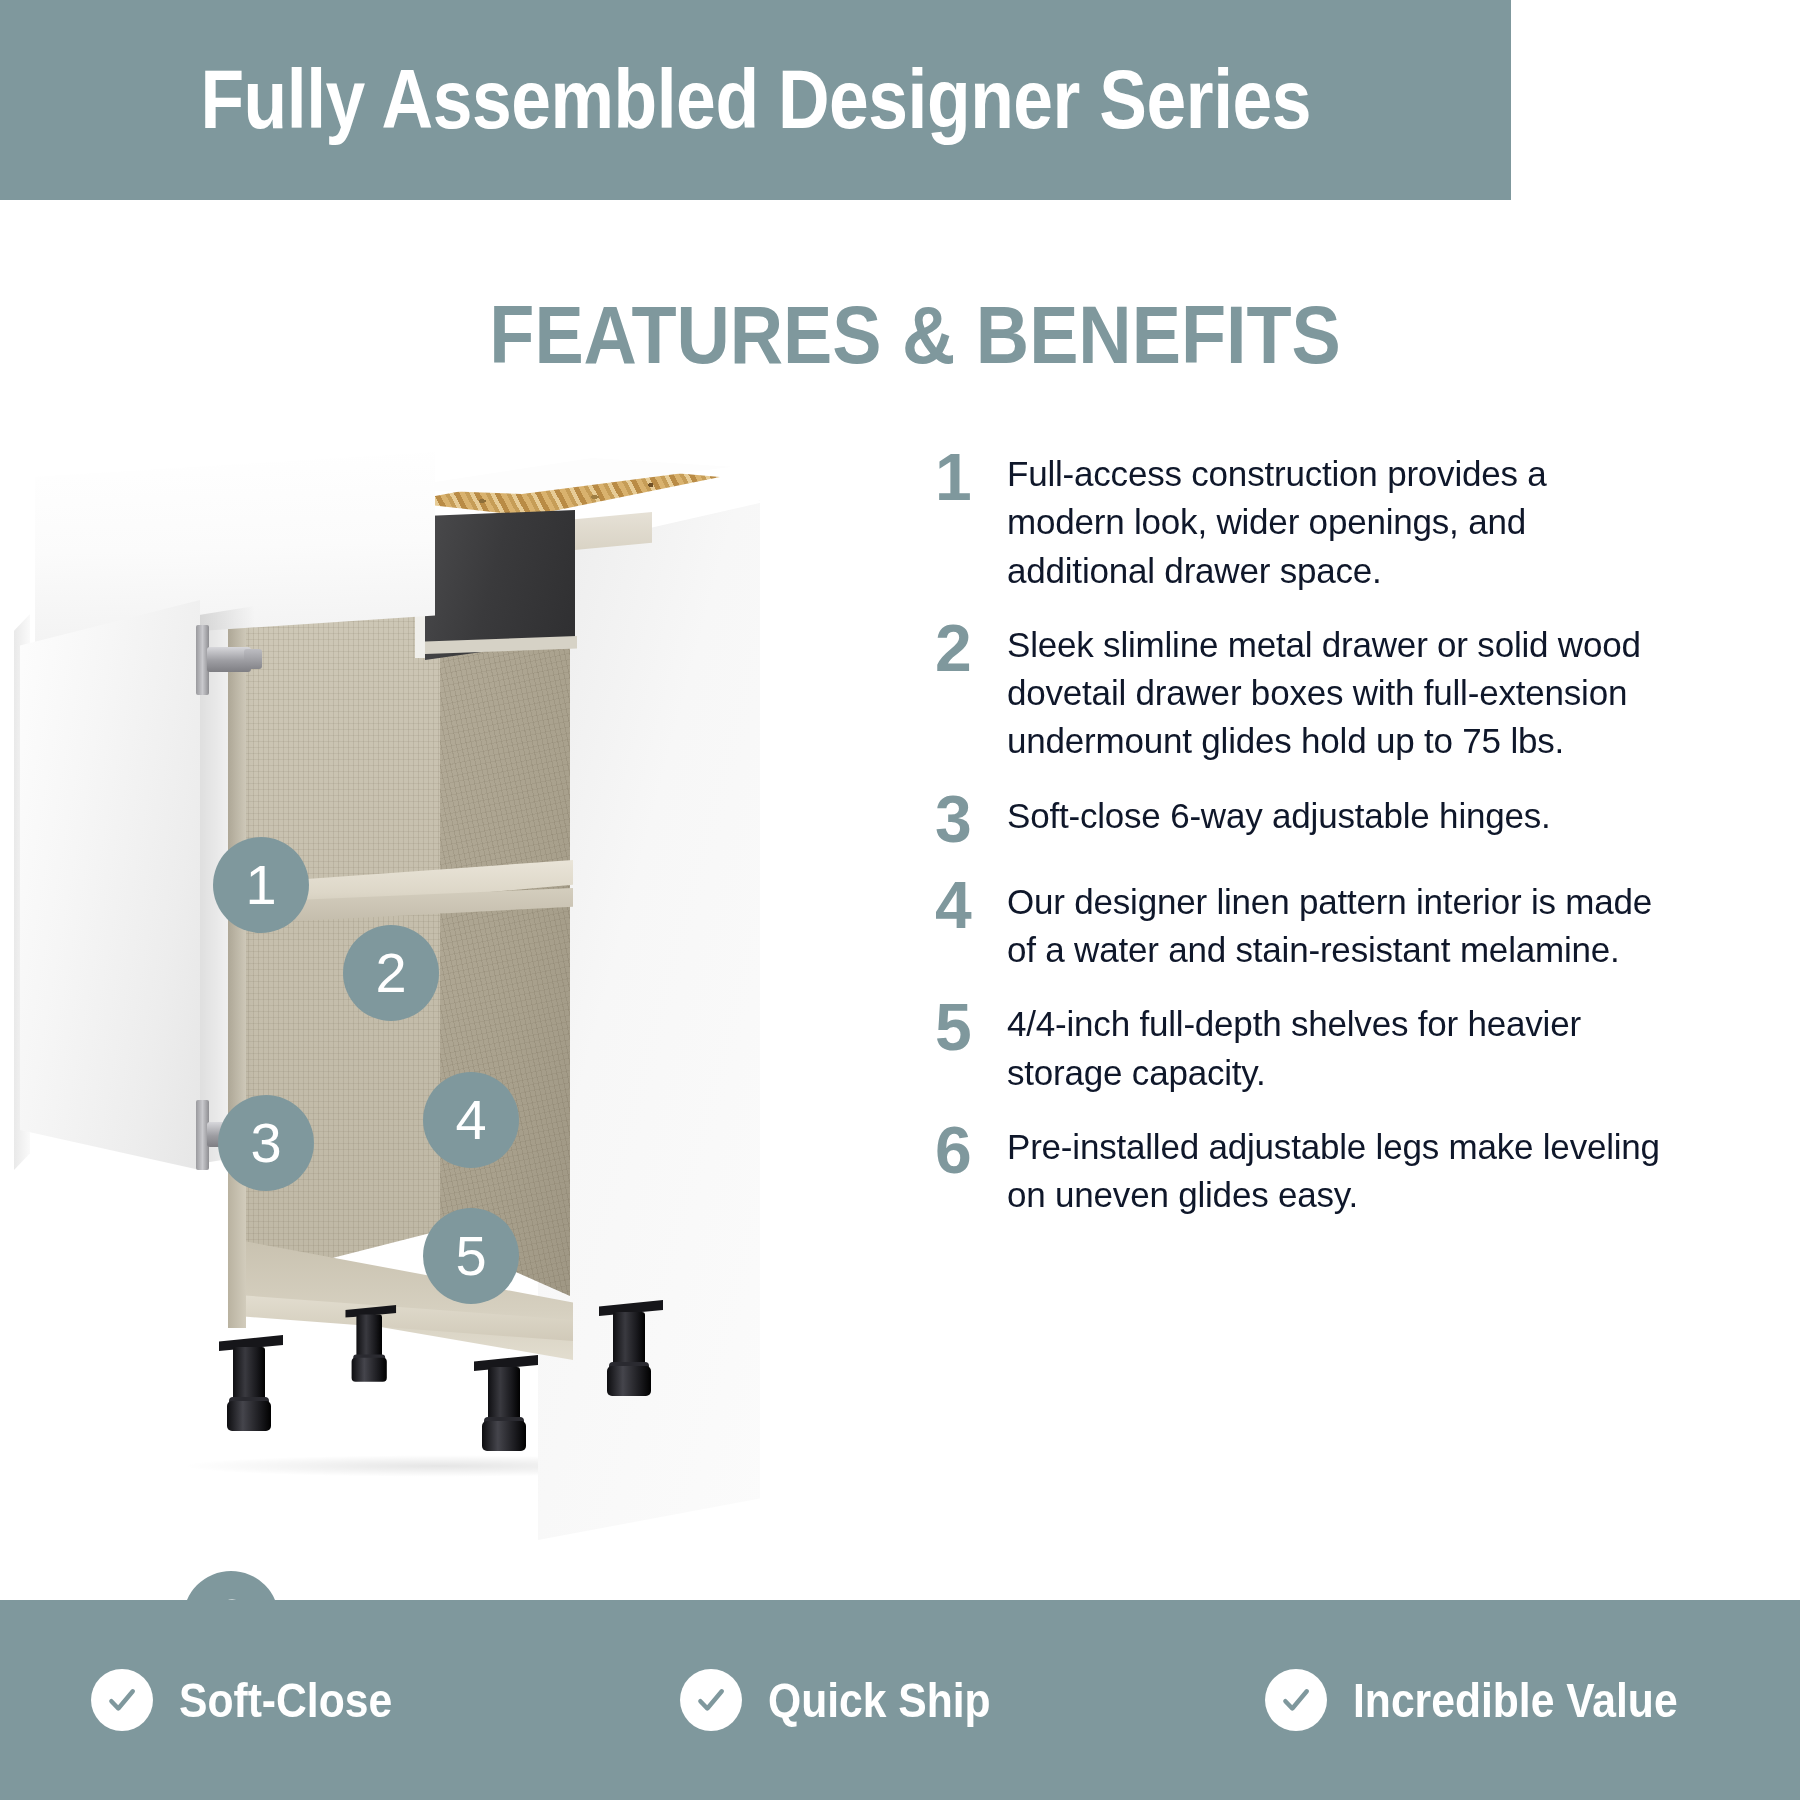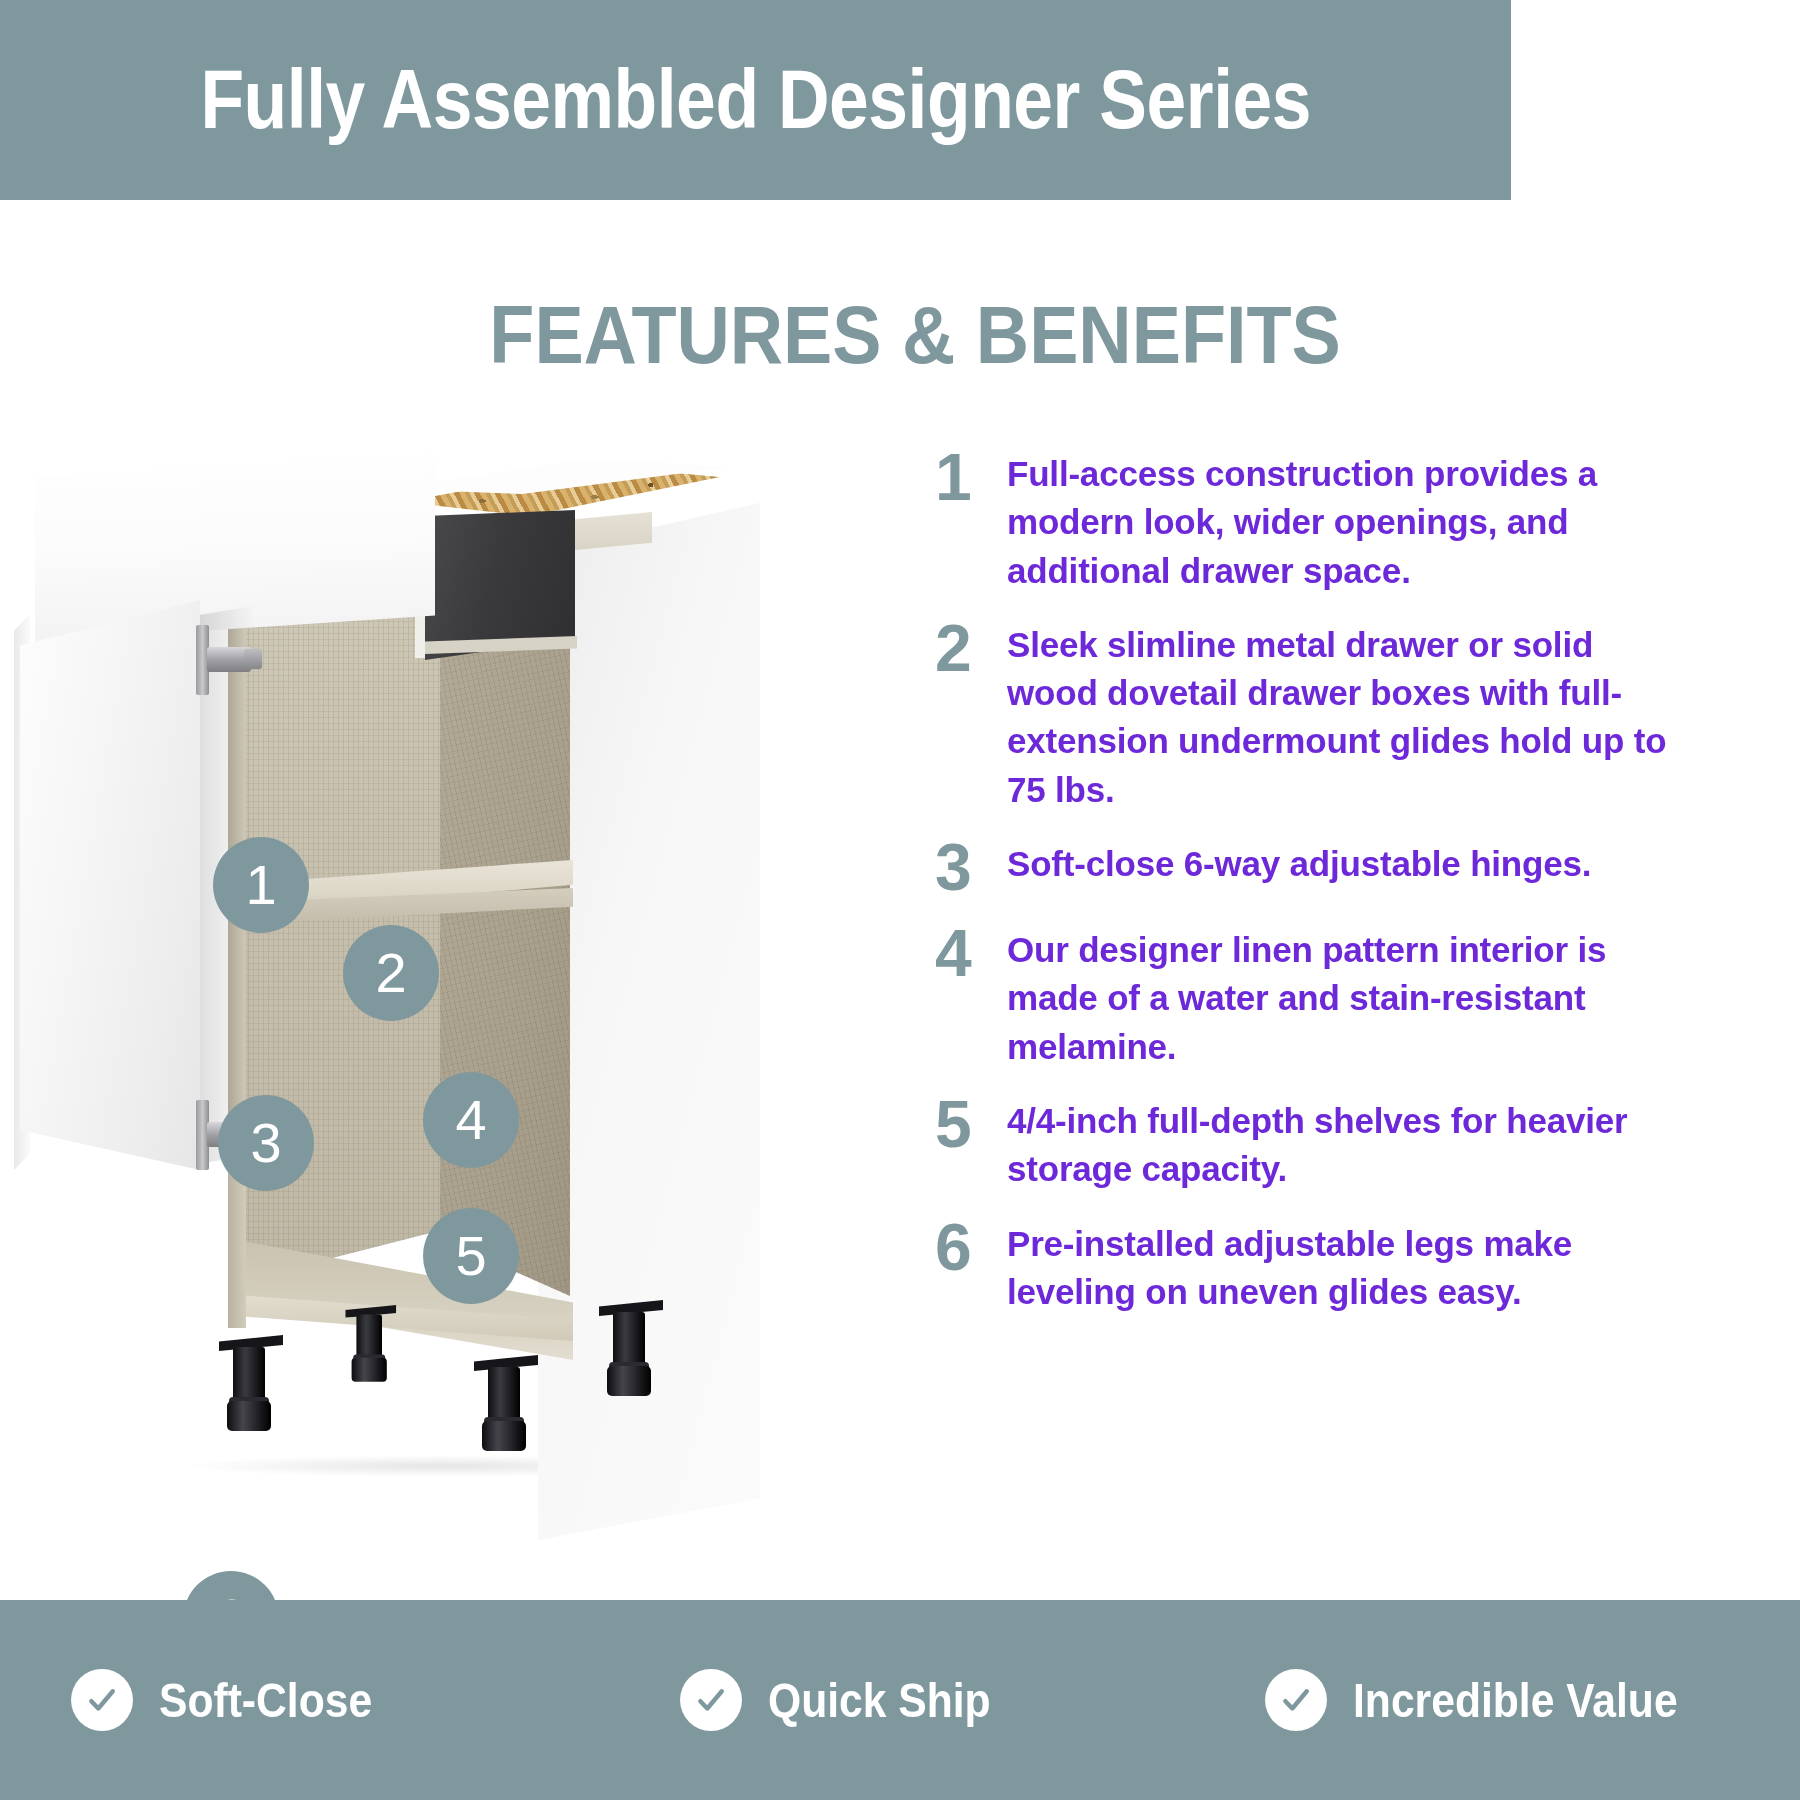--- a/index.html
+++ b/index.html
@@ -328,41 +328,41 @@
     font-weight:bold;
     line-height:1;
     width:72px;
     flex:0 0 72px;
     text-align:left;
     margin-top:-6px;
   }
   .feature-text{
     font-size:35px;
     line-height:1.38;
-    color:#6d28d9;
-    font-weight:700;
+    color:#0f172a;
+    font-weight:400;
     letter-spacing:-0.2px;
     max-width:660px;
   }
 
   
   .footer{
     position:absolute;
     left:0; bottom:0;
     width:1800px; height:200px;
     background:#7f989d;
     display:flex;
     align-items:center;
   }
   .badge{
     display:flex;
     align-items:center;
     gap:26px;
   }
-  .badge-1{ position:absolute; left:71px; }
+  .badge-1{ position:absolute; left:91px; }
   .badge-2{ position:absolute; left:680px; }
   .badge-3{ position:absolute; left:1265px; }
   .check-circle{
     width:62px; height:62px;
     border-radius:50%;
     background:#ffffff;
     display:flex; align-items:center; justify-content:center;
     flex:0 0 62px;
   }
   .check-circle svg{ width:34px; height:34px; display:block; }

